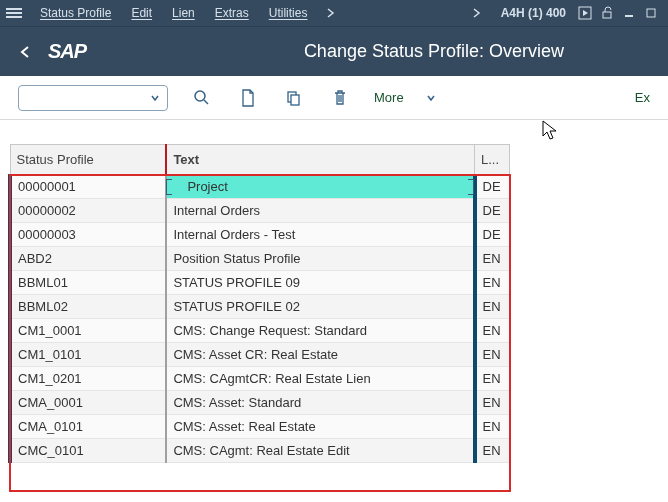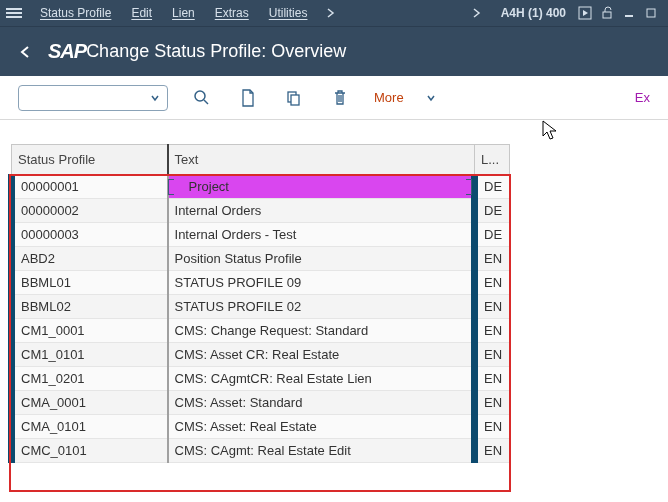--- a/index.html
+++ b/index.html
@@ -38,32 +38,32 @@
     display: flex; align-items: center;
     padding: 0 14px;
     color: #fff;
   }
   .titlebar .back-btn {
     width: 22px; height: 22px; display:flex; align-items:center; justify-content:center;
     color:#fff; font-size:18px; cursor:pointer; margin-right: 12px;
   }
   .titlebar .sap-logo {
     font-weight: 900; font-size: 20px; color:#fff; letter-spacing: -1px;
-    position: relative; 
+    position: relative; margin-right: 20px;
     font-style: italic;
     text-shadow: 0 0 1px rgba(0,0,0,0.2);
   }
   .titlebar .sap-logo::before {
     content:""; position:absolute; left:-4px; top:-2px; width:70px; height:26px;
     background: linear-gradient(135deg, #1a8fd8 0%, #0b5aa8 100%);
     clip-path: polygon(0 0, 100% 0, 82% 100%, 0 100%);
     z-index:-1;
   }
   .titlebar .page-title {
-    flex:1; text-align:left; font-size:18px; font-weight:400; color:#fff;
+    flex:1; text-align:right; font-size:18px; font-weight:400; color:#fff;
     margin-right: 90px;
   }
 
   
   .toolbar {
     height: 44px;
     border-bottom: 1px solid #d9d9d9;
     display:flex; align-items:center;
     padding: 0 18px; gap: 22px;
   }
@@ -73,24 +73,24 @@
     border-radius: 4px;
     display:flex; align-items:center; justify-content:flex-end;
     padding-right: 6px; cursor:pointer; background:#fff;
   }
   .toolbar .combo svg { display:block; }
   .toolbar .tool-icon {
     width:24px; height:24px; display:flex; align-items:center; justify-content:center;
     cursor:pointer; color:#3c6f91;
   }
   .toolbar .more {
-    color:#c2410c; font-size:13px; cursor:pointer;
+    color:#14532d; font-size:13px; cursor:pointer;
     display:flex; align-items:center; gap:21px;
   }
-  .toolbar .right-actions { margin-left:auto; color:#a21caf; font-size:13px; cursor:pointer; }
+  .toolbar .right-actions { margin-left:auto; color:#14532d; font-size:13px; cursor:pointer; }
 
   
   .content { padding: 24px 8px 0 8px; }
 
   
   table.data {
     border-collapse: collapse;
     width: 502px;
     font-size: 13px;
     color: #333;
@@ -98,33 +98,33 @@
   table.data thead th {
     background: #f2f2f2;
     border: 1px solid #c7c7c7;
     text-align: left;
     font-weight: 400;
     color: #444;
     padding: 6px 6px;
     height: 30px;
   }
   table.data th.col-profile { width: 157px; }
-  table.data th.col-text { width: 310px; border-left: 2px solid #404040; }
+  table.data th.col-text { width: 310px; border-left: 2px solid #b91c1c; font-weight: bold; }
   table.data th.col-lang { width: 35px; }
   table.data tbody td {
-    border-left: 7px solid #0c4a6e;
+    border-left: 4px solid #0c4a6e;
     border-right: 1px solid #d9d9d9;
     border-bottom: 1px solid #e5e5e5;
     padding: 4px 6px;
     height: 24px;
   }
   table.data tbody tr:nth-child(odd) td { background: #fafafa; }
   table.data tbody tr:nth-child(even) td { background: #f4f4f4; }
   table.data tbody tr.selected td.col-text-cell {
-    background: #d946ef;
+    background: #5eead4;
     padding-left: 20px;
   }
   table.data tbody td.col-text-cell { border-left: 2px solid #a0a0a0; }
 
   
   .highlight-box {
     position: absolute;
     left: 9px; top: 174px;
     width: 502px; height: 318px;
     border: 2px solid #d92a2a;

